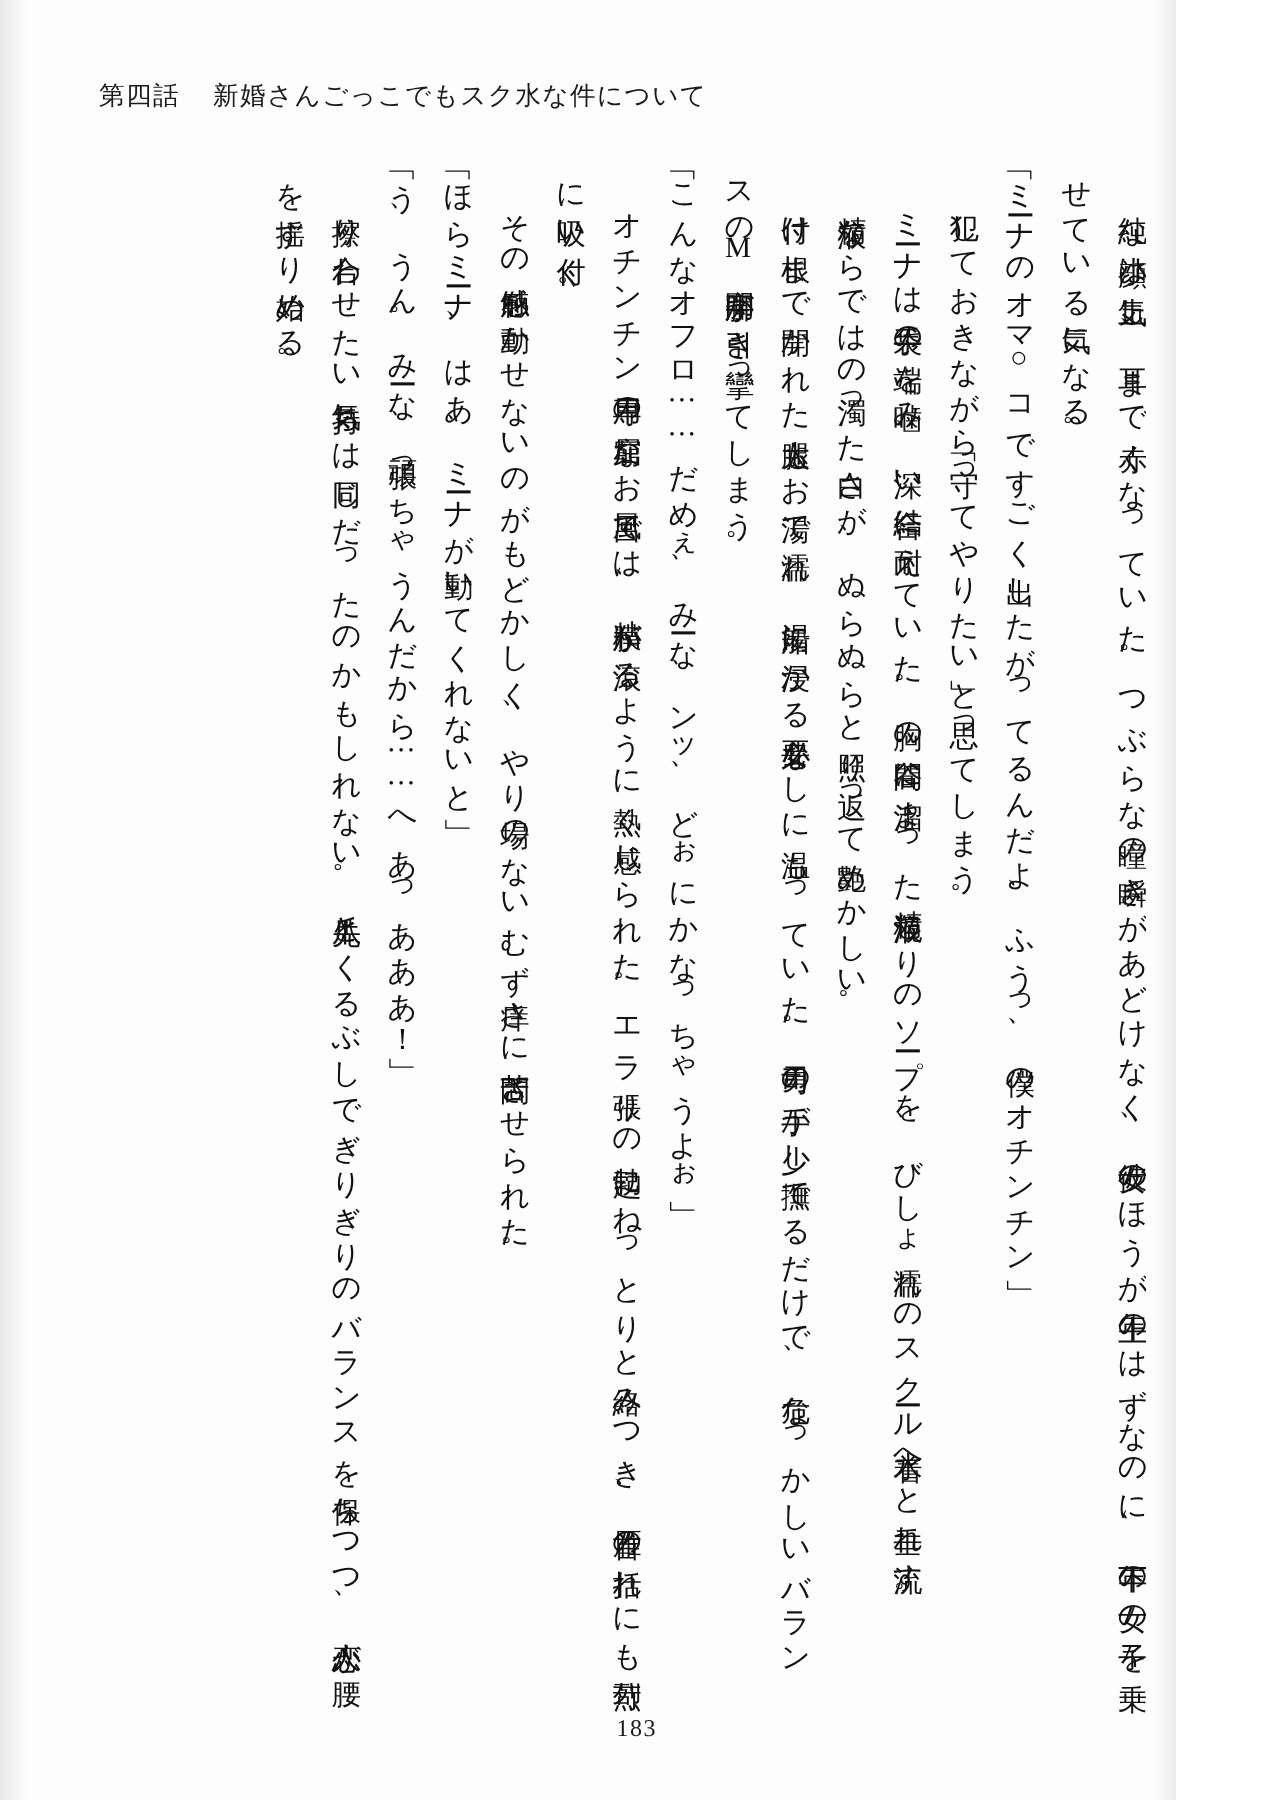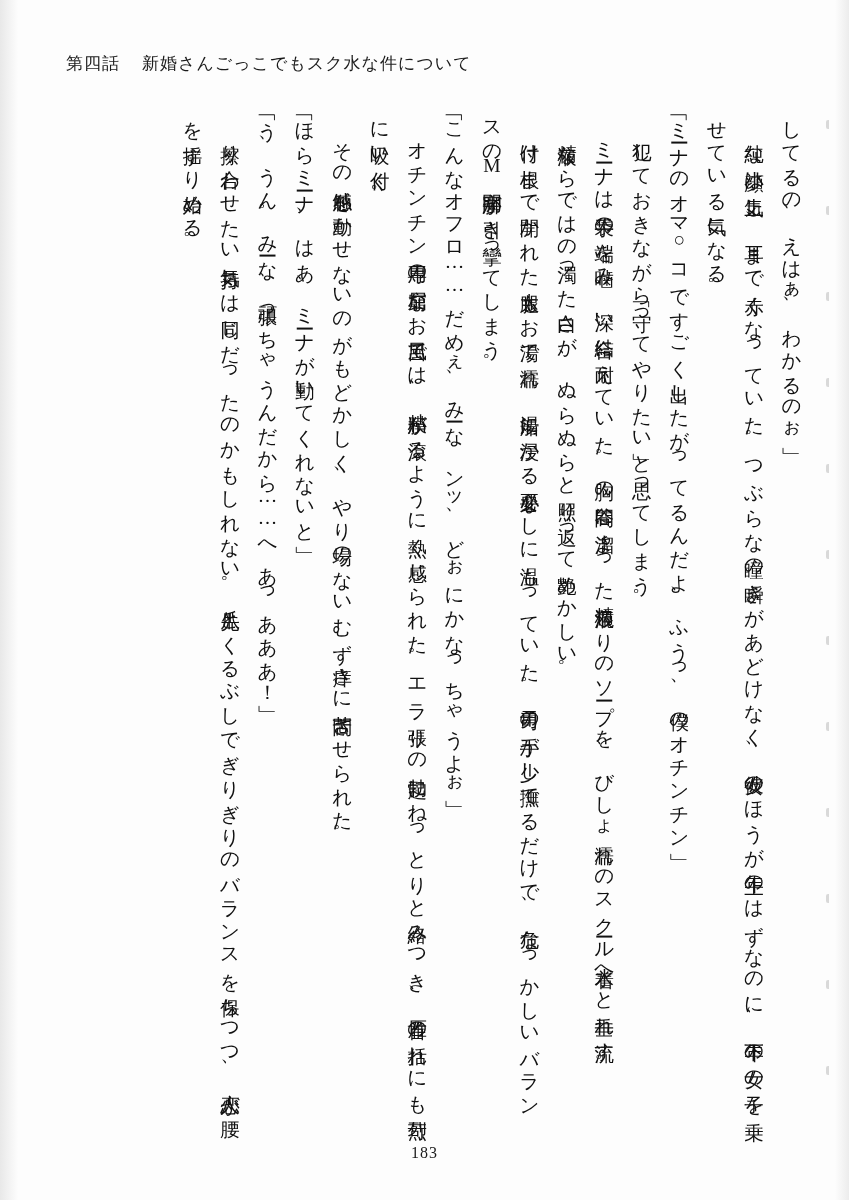--- a/index.html
+++ b/index.html
@@ -5,21 +5,21 @@
   html, body {
     margin: 0;
     padding: 0;
     background: #ffffff;
   }
   body {
     font-family: "Liberation Serif", "DejaVu Serif", serif;
   }
   .page {
     position: relative;
-    width: 849px;
+    width: 784px;
     height: 1200px;
     background: #fdfdfd;
     overflow: hidden;
     box-sizing: border-box;
   }
   
   .page::before {
     content: "";
     position: absolute;
     left: 0; top: 0;

